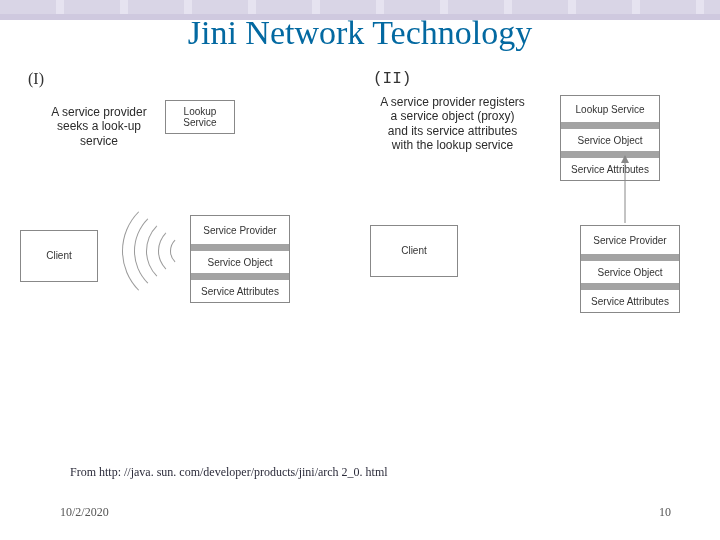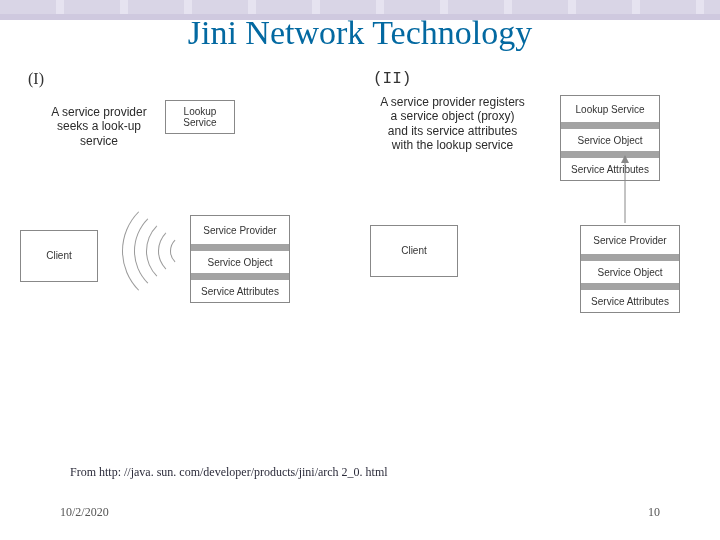--- a/index.html
+++ b/index.html
@@ -7,21 +7,21 @@
   
   .deco{position:absolute;top:0;left:0;right:0;height:14px;
     background:repeating-linear-gradient(90deg,#d9d5e6 0 56px,#e6e3f0 56px 64px);
     border-bottom:6px solid #cfc9df;}
   .title{position:absolute;top:14px;left:0;right:0;text-align:center;font-size:34px;color:#0369a1;}
   .roman{position:absolute;font-size:16px;color:#333;}
   .romanI{top:70px;left:28px;}
   .romanII{top:70px;left:373px;font-family:Liberation Mono, monospace;}
   .caption{position:absolute;left:70px;bottom:60px;font-size:12px;color:#2b2b3a;}
   .footer-date{position:absolute;left:60px;bottom:20px;font-size:12px;color:#555;}
-  .footer-page{position:absolute;right:60px;bottom:20px;font-size:12px;color:#555;}
+  .footer-page{position:absolute;right:49px;bottom:20px;font-size:12px;color:#555;}
   
   .diag{position:absolute;top:95px;left:20px;right:20px;height:300px;font-family:Arial,Helvetica,sans-serif;}
   .box{position:absolute;border:1px solid #888;background:#fff;display:flex;align-items:center;justify-content:center;text-align:center;font-size:10px;line-height:1.15;padding:2px;box-sizing:border-box;}
   .txt{position:absolute;font-size:12px;line-height:1.2;text-align:center;color:#2b2b2b;}
   .stack{position:absolute;border:1px solid #888;box-sizing:border-box;}
   .stack .cell{border-top:7px solid #a3a3a3;display:flex;align-items:center;justify-content:center;font-size:10px;height:22px;}
   .stack .cell:first-child{border-top:none;}
   
   .arc{position:absolute;border:1px solid #999;border-radius:50%;border-right-color:transparent;border-top-color:transparent;border-bottom-color:transparent;}
 </style>

